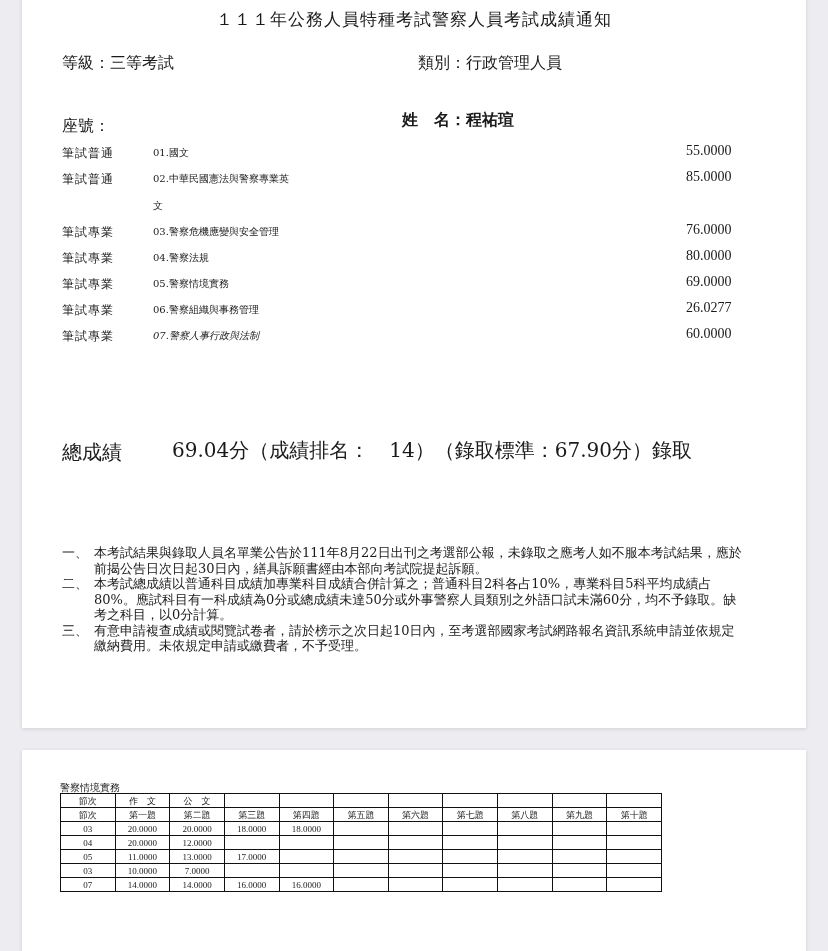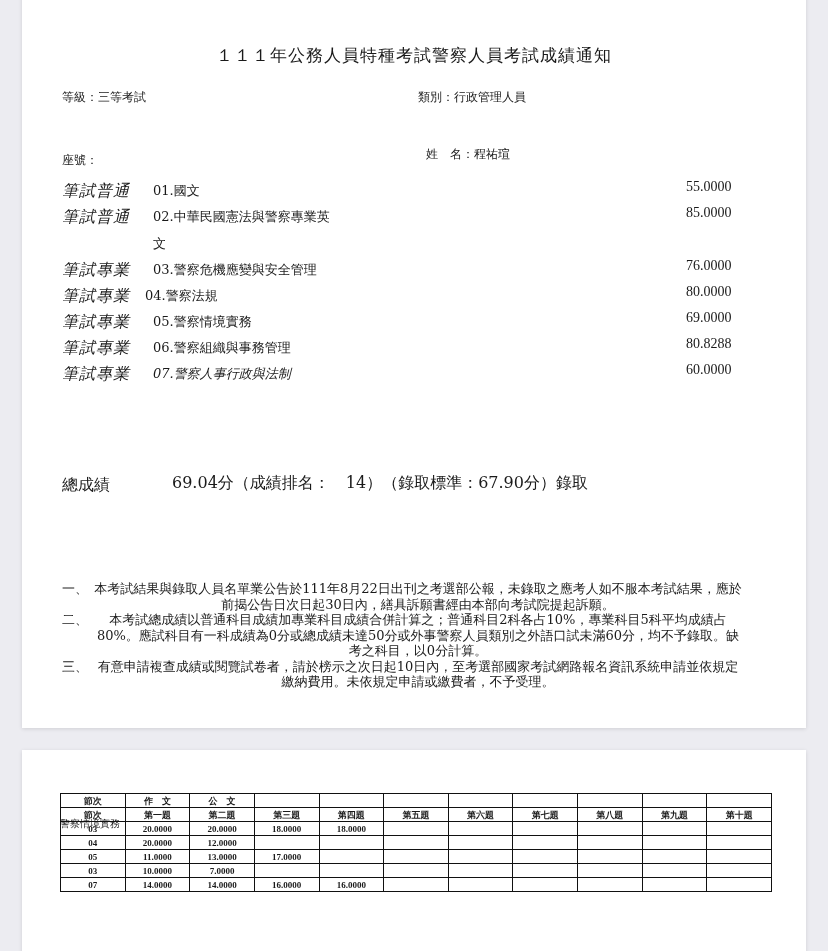--- a/index.html
+++ b/index.html
@@ -9,76 +9,76 @@
       font-family: "DejaVu Serif", "Liberation Serif", serif;
       color: #1a1a1a;
       position: relative;
     }
     .page {
       position: absolute; left: 22px; width: 784px; background: #ffffff;
       box-shadow: 0 1px 4px rgba(0,0,0,0.12);
     }
     .page1 { top: -10px; height: 738px; }
     .page2 { top: 750px; height: 230px; }
-    .abs { position: absolute; white-space: nowrap; margin-top: 36px; }
+    .abs { position: absolute; white-space: nowrap; }
     .title { top: 18px; left: 0; width: 784px; text-align: center; font-size: 17px; letter-spacing: 1px; }
-    .hdr { font-size: 12px; }
-    .row-cat { font-size: 16px; letter-spacing: 1px; font-style: italic; }
-    .row-subj { font-size: 13px; text-align: right; }
+    .hdr { font-size: 16px; }
+    .row-cat { font-size: 12px; letter-spacing: 1px; }
+    .row-subj { font-size: 10px; text-align: right; }
     .row-score { font-size: 14px; font-family: Liberation Serif, serif; }
-    .total { font-size: 16px; }
+    .total { font-size: 20px; }
     .notes { left: 40px; top: 555px; width: 680px; font-size: 13px; line-height: 15.5px; white-space: normal; }
     .note { display: flex; }
     .note .num { flex: 0 0 32px; }
-    .note .txt { flex: 1; text-align: center; }
+    .note .txt { flex: 1; }
     .tbl-caption { font-size: 10px; }
     table.essay {
       position: absolute; left: 38px; top: 43px;
-      border-collapse: collapse; width: 712px; table-layout: fixed;
-      font-size: 9px; font-family: "Liberation Serif", serif; font-weight: bold;
+      border-collapse: collapse; width: 602px; table-layout: fixed;
+      font-size: 9px; font-family: "Liberation Serif", serif;
     }
     table.essay td {
       border: 1px solid #111; height: 13px; padding: 0; text-align: center;
       line-height: 12px;
     }
   </style>
 </head>
 <body>
 
 <div class="page page1">
   <div class="abs title">１１１年公務人員特種考試警察人員考試成績通知</div>
   <div class="abs hdr" style="left:40px; top:63px;">等級：三等考試</div>
   <div class="abs hdr" style="left:396px; top:63px;text-align:right;">類別：行政管理人員</div>
   <div class="abs hdr" style="left:40px; top:126px;">座號：</div>
-  <div class="abs hdr" style="left:404px; top:120px;">姓　名：程祐瑄</div>
+  <div class="abs hdr" style="left:380px; top:120px;font-weight:bold;">姓　名：程祐瑄</div>
 
   <div class="abs row-cat" style="left:40px; top:155px;">筆試普通</div>
   <div class="abs row-subj" style="left:131px; top:156px;">01.國文</div>
   <div class="abs row-score" style="left:664px; top:153px;">55.0000</div>
 
   <div class="abs row-cat" style="left:40px; top:181px;">筆試普通</div>
   <div class="abs row-subj" style="left:131px; top:182px;">02.中華民國憲法與警察專業英</div>
   <div class="abs row-subj" style="left:131px; top:209px;">文</div>
   <div class="abs row-score" style="left:664px; top:179px;">85.0000</div>
 
   <div class="abs row-cat" style="left:40px; top:234px;">筆試專業</div>
   <div class="abs row-subj" style="left:131px; top:235px;">03.警察危機應變與安全管理</div>
   <div class="abs row-score" style="left:664px; top:232px;">76.0000</div>
 
   <div class="abs row-cat" style="left:40px; top:260px;">筆試專業</div>
-  <div class="abs row-subj" style="left:123px; top:261px;">04.警察法規</div>
+  <div class="abs row-subj" style="left:131px; top:261px;">04.警察法規</div>
   <div class="abs row-score" style="left:664px; top:258px;">80.0000</div>
 
   <div class="abs row-cat" style="left:40px; top:286px;">筆試專業</div>
   <div class="abs row-subj" style="left:131px; top:287px;">05.警察情境實務</div>
   <div class="abs row-score" style="left:664px; top:284px;">69.0000</div>
 
   <div class="abs row-cat" style="left:40px; top:312px;">筆試專業</div>
   <div class="abs row-subj" style="left:131px; top:313px;">06.警察組織與事務管理</div>
-  <div class="abs row-score" style="left:664px; top:310px;">80.8288</div>
+  <div class="abs row-score" style="left:664px; top:310px;">26.0277</div>
 
   <div class="abs row-cat" style="left:40px; top:338px;">筆試專業</div>
   <div class="abs row-subj" style="left:131px; top:339px;font-style:italic;">07.警察人事行政與法制</div>
   <div class="abs row-score" style="left:664px; top:336px;">60.0000</div>
 
   <div class="abs total" style="left:40px; top:449px;">總成績</div>
   <div class="abs total" style="left:150px; top:447px;">69.04分（成績排名：　14）（錄取標準：67.90分）錄取</div>
 
   <div class="abs notes">
     <div class="note">

